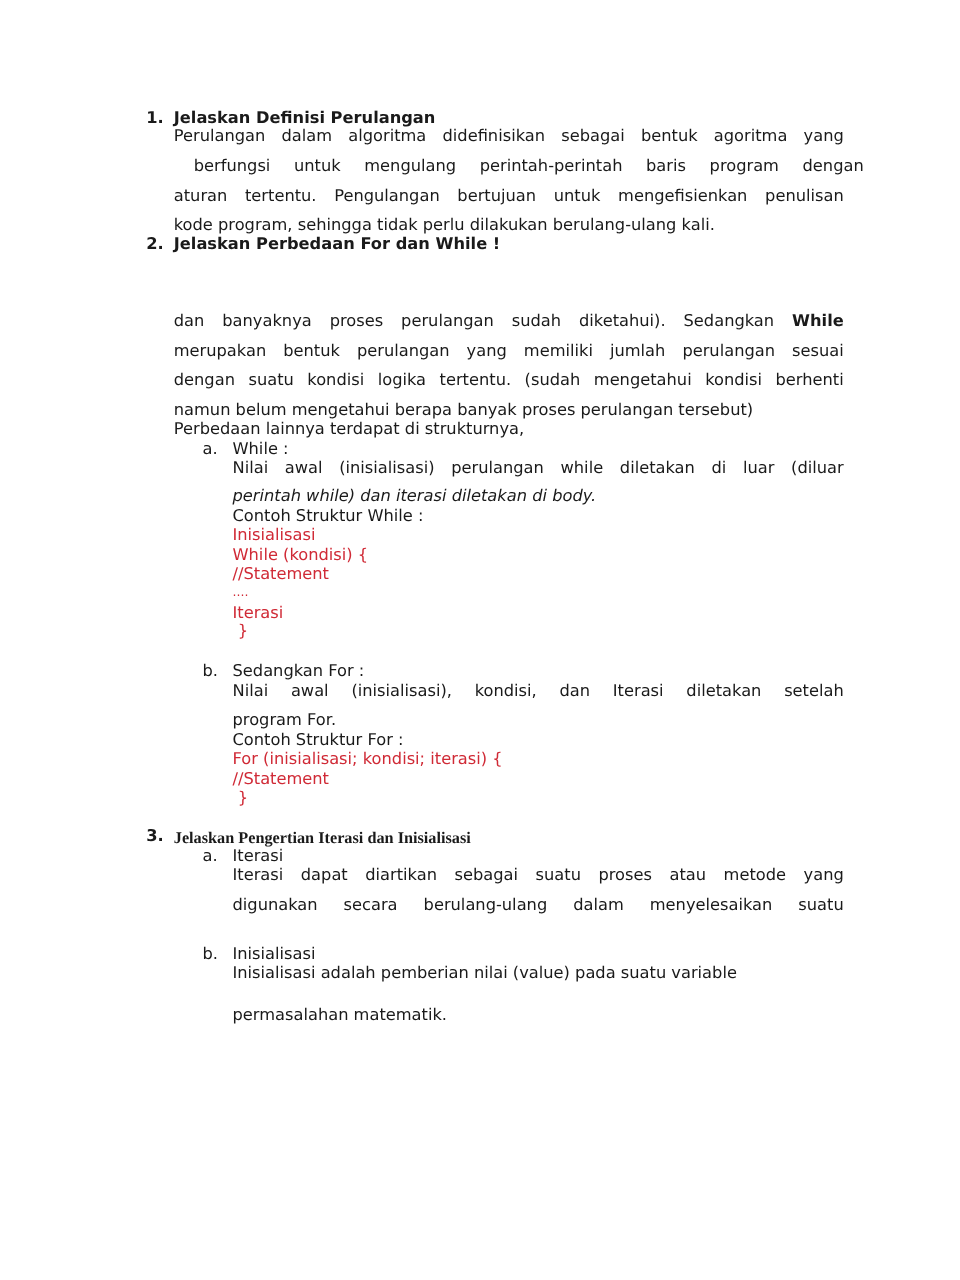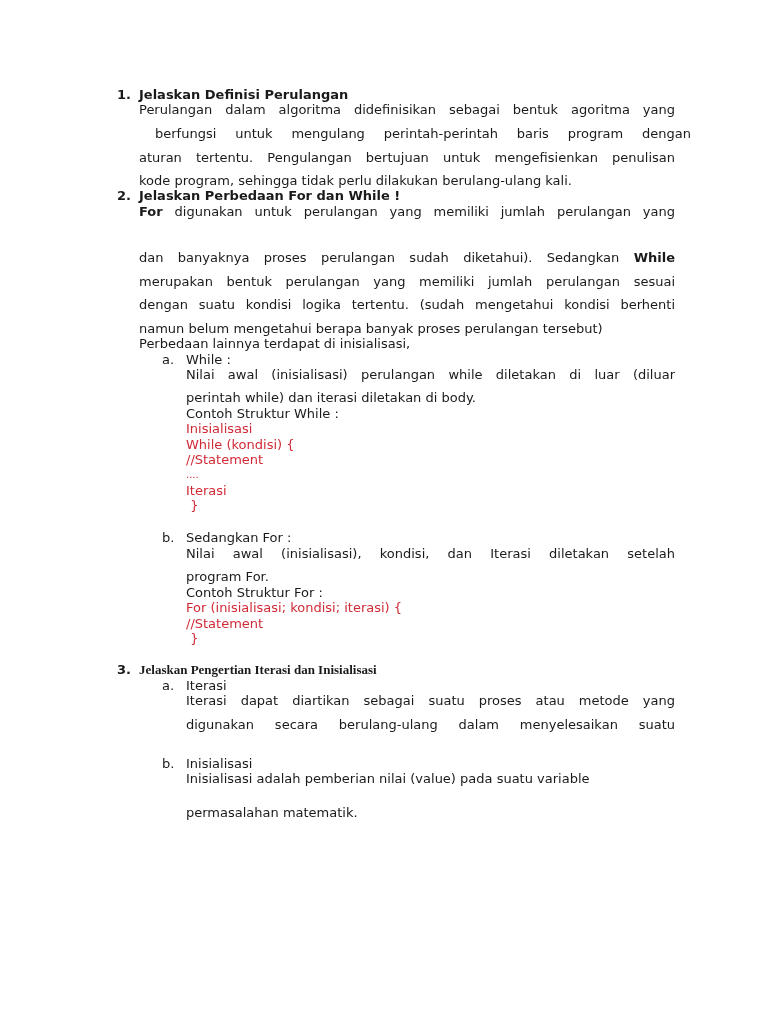--- a/index.html
+++ b/index.html
@@ -20,31 +20,30 @@
 
   <span class="num" style="left:117px; top:87px;">1.</span>
   <span class="line bold" style="left:139px; top:87px;">Jelaskan Definisi Perulangan</span>
   <div class="just" style="left:139px; top:102px; width:536px;">Perulangan dalam algoritma didefinisikan sebagai bentuk agoritma yang</div>
   <div class="just" style="left:155px; top:126px; width:536px;">berfungsi untuk mengulang perintah-perintah baris program dengan</div>
   <div class="just" style="left:139px; top:150px; width:536px;">aturan tertentu. Pengulangan bertujuan untuk mengefisienkan penulisan</div>
   <span class="line" style="left:139px; top:173px;">kode program, sehingga tidak perlu dilakukan berulang-ulang kali.</span>
 
   <span class="num" style="left:117px; top:188px;">2.</span>
   <span class="line bold" style="left:139px; top:188px;">Jelaskan Perbedaan For dan While !</span>
-  <div class="just" style="left:139px; top:204px; width:536px;"><span class="bold">For</span><span> digunakan untuk perulangan yang memiliki jumlah perulangan yang</span></div>
   <div class="just" style="left:139px; top:250px; width:536px;"><span>dan banyaknya proses perulangan sudah diketahui). Sedangkan </span><span class="bold">While</span></div>
   <div class="just" style="left:139px; top:274px; width:536px;">merupakan bentuk perulangan yang memiliki jumlah perulangan sesuai</div>
   <div class="just" style="left:139px; top:297px; width:536px;">dengan suatu kondisi logika tertentu. (sudah mengetahui kondisi berhenti</div>
   <span class="line" style="left:139px; top:321px;">namun belum mengetahui berapa banyak proses perulangan tersebut)</span>
-  <span class="line" style="left:139px; top:336px;">Perbedaan lainnya terdapat di inisialisasi,</span>
+  <span class="line" style="left:139px; top:336px;">Perbedaan lainnya terdapat di strukturnya,</span>
 
   <span class="sub" style="left:162px; top:352px;">a.</span>
   <span class="line" style="left:186px; top:352px;">While :</span>
   <div class="just" style="left:186px; top:367px; width:489px;">Nilai awal (inisialisasi) perulangan while diletakan di luar (diluar</div>
-  <span class="line" style="left:186px; top:390px;">perintah while) dan iterasi diletakan di body.</span>
+  <span class="line" style="left:186px; top:390px;font-style:italic;">perintah while) dan iterasi diletakan di body.</span>
   <span class="line" style="left:186px; top:406px;text-align:right;">Contoh Struktur While :</span>
   <span class="line red" style="left:186px; top:421px;">Inisialisasi</span>
   <span class="line red" style="left:186px; top:437px;">While (kondisi) {</span>
   <span class="line red" style="left:186px; top:452px;">//Statement</span>
   <span class="line red" style="left:186px; top:467px; font-size:10px;">....</span>
   <span class="line red" style="left:186px; top:483px;">Iterasi</span>
   <span class="line red" style="left:186px; top:498px; white-space:pre;"> }</span>
 
   <span class="sub" style="left:162px; top:530px;">b.</span>
   <span class="line" style="left:186px; top:530px;">Sedangkan For :</span>

